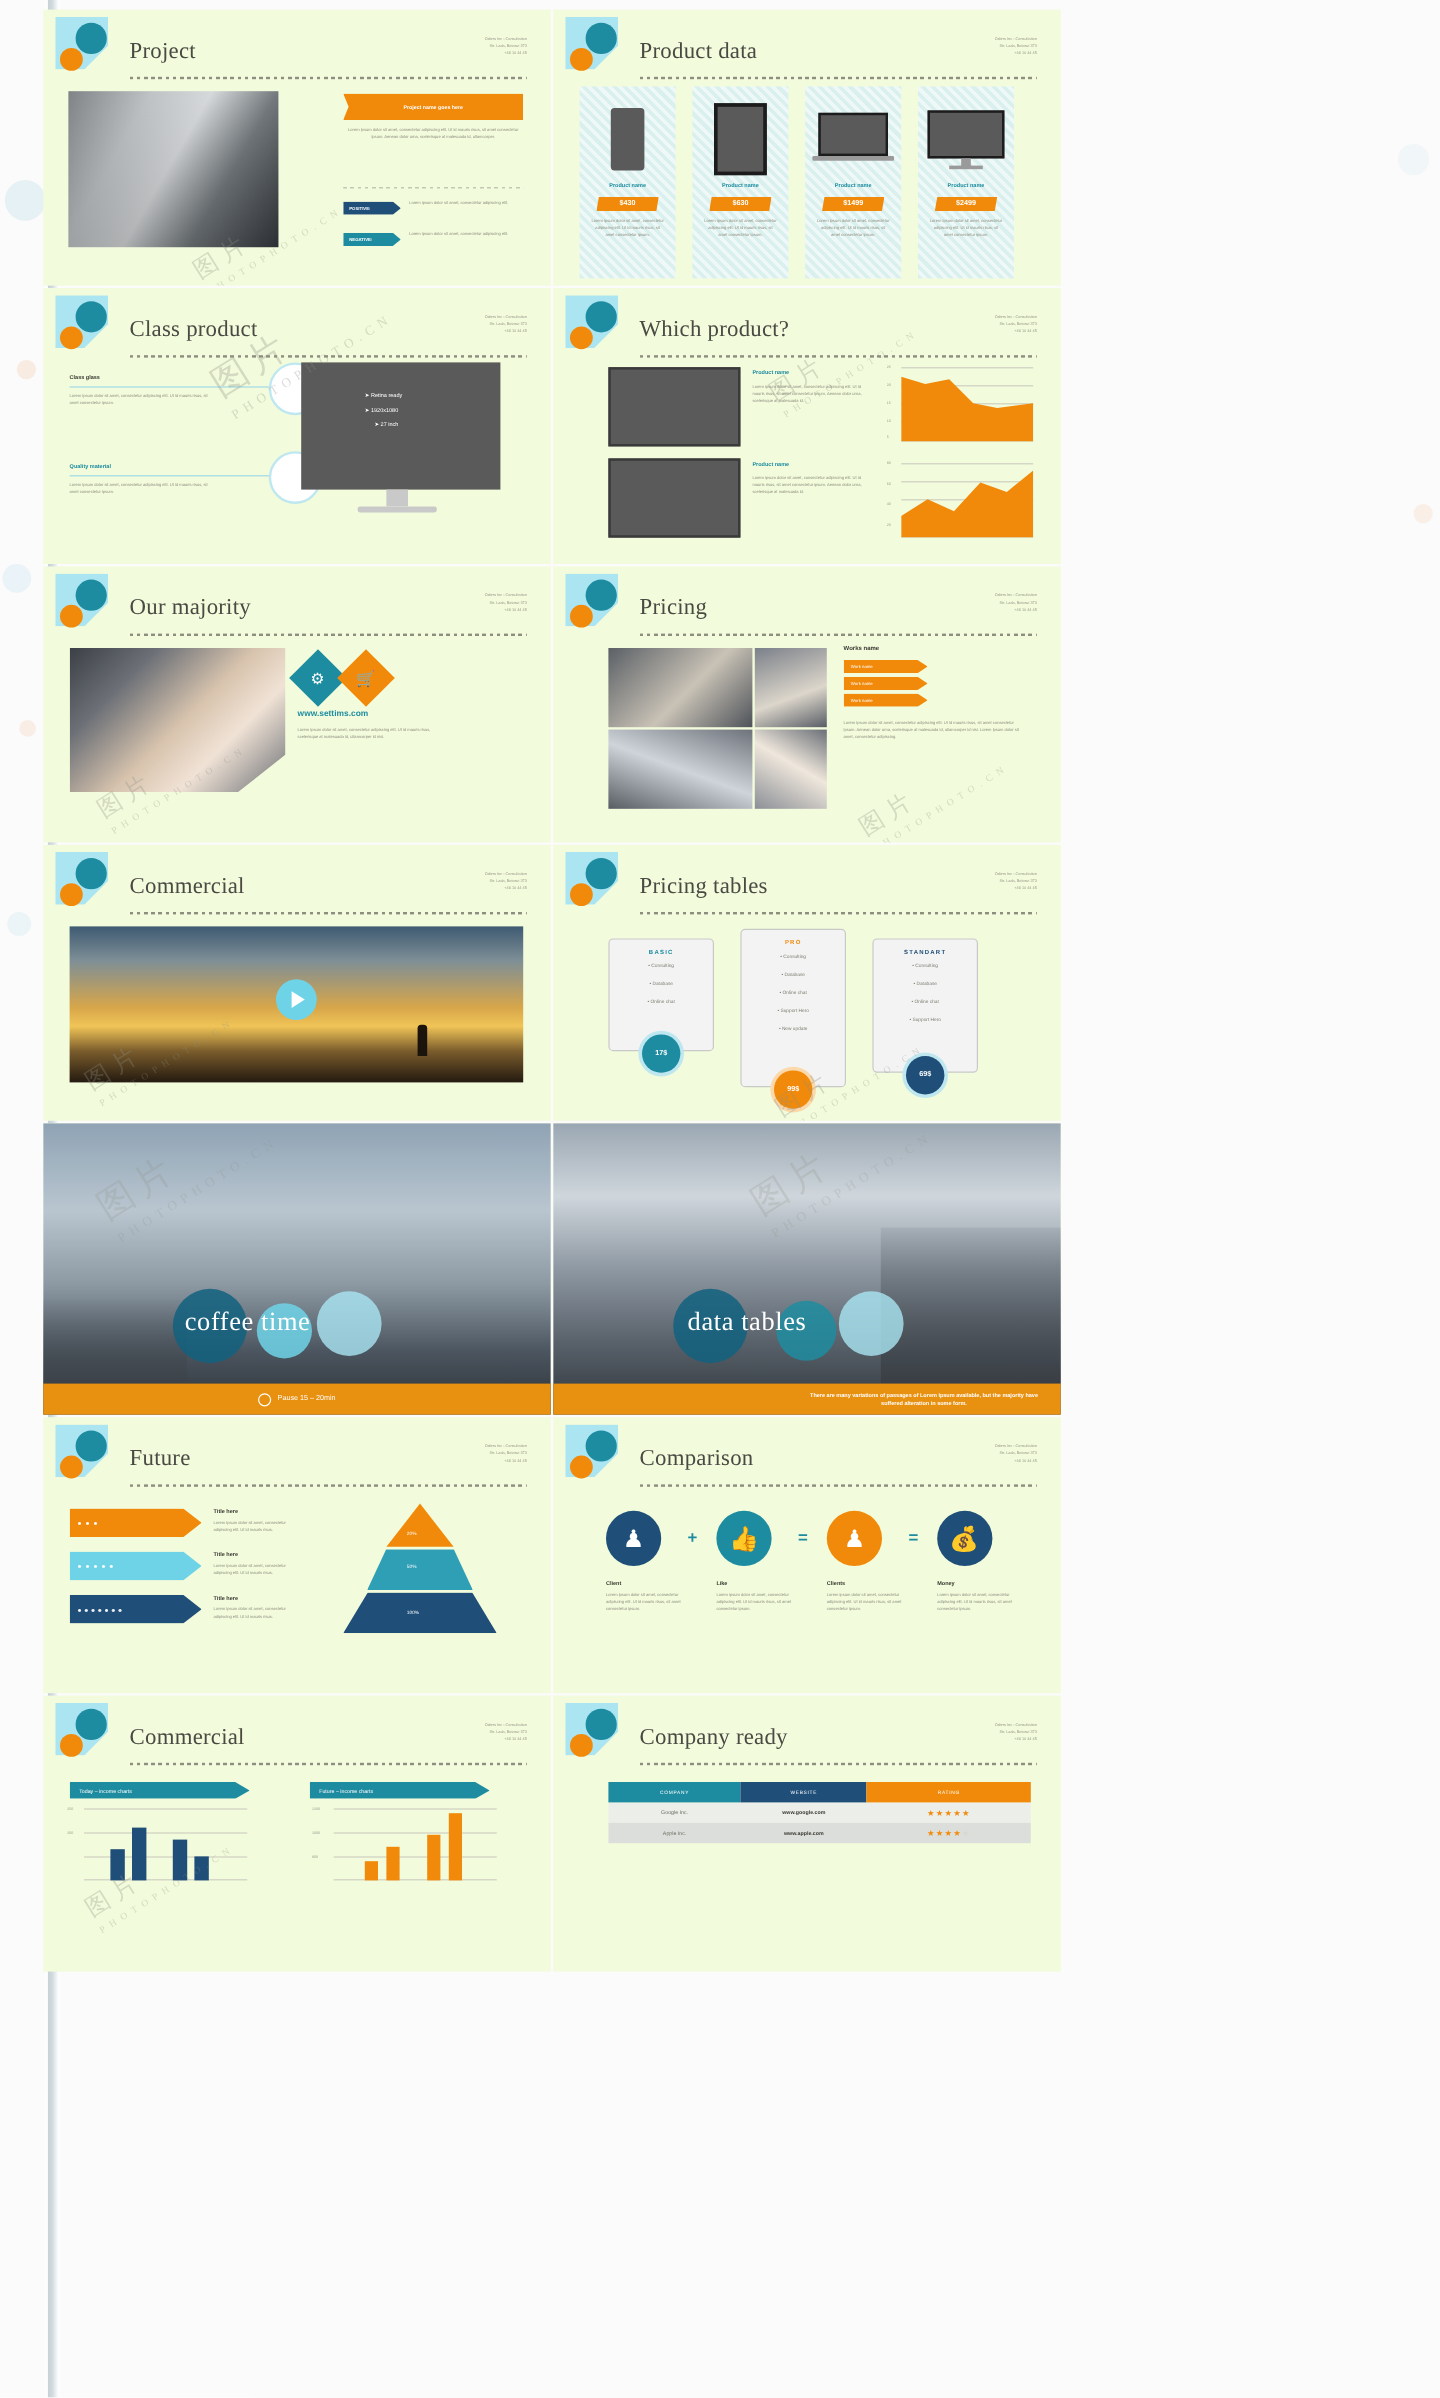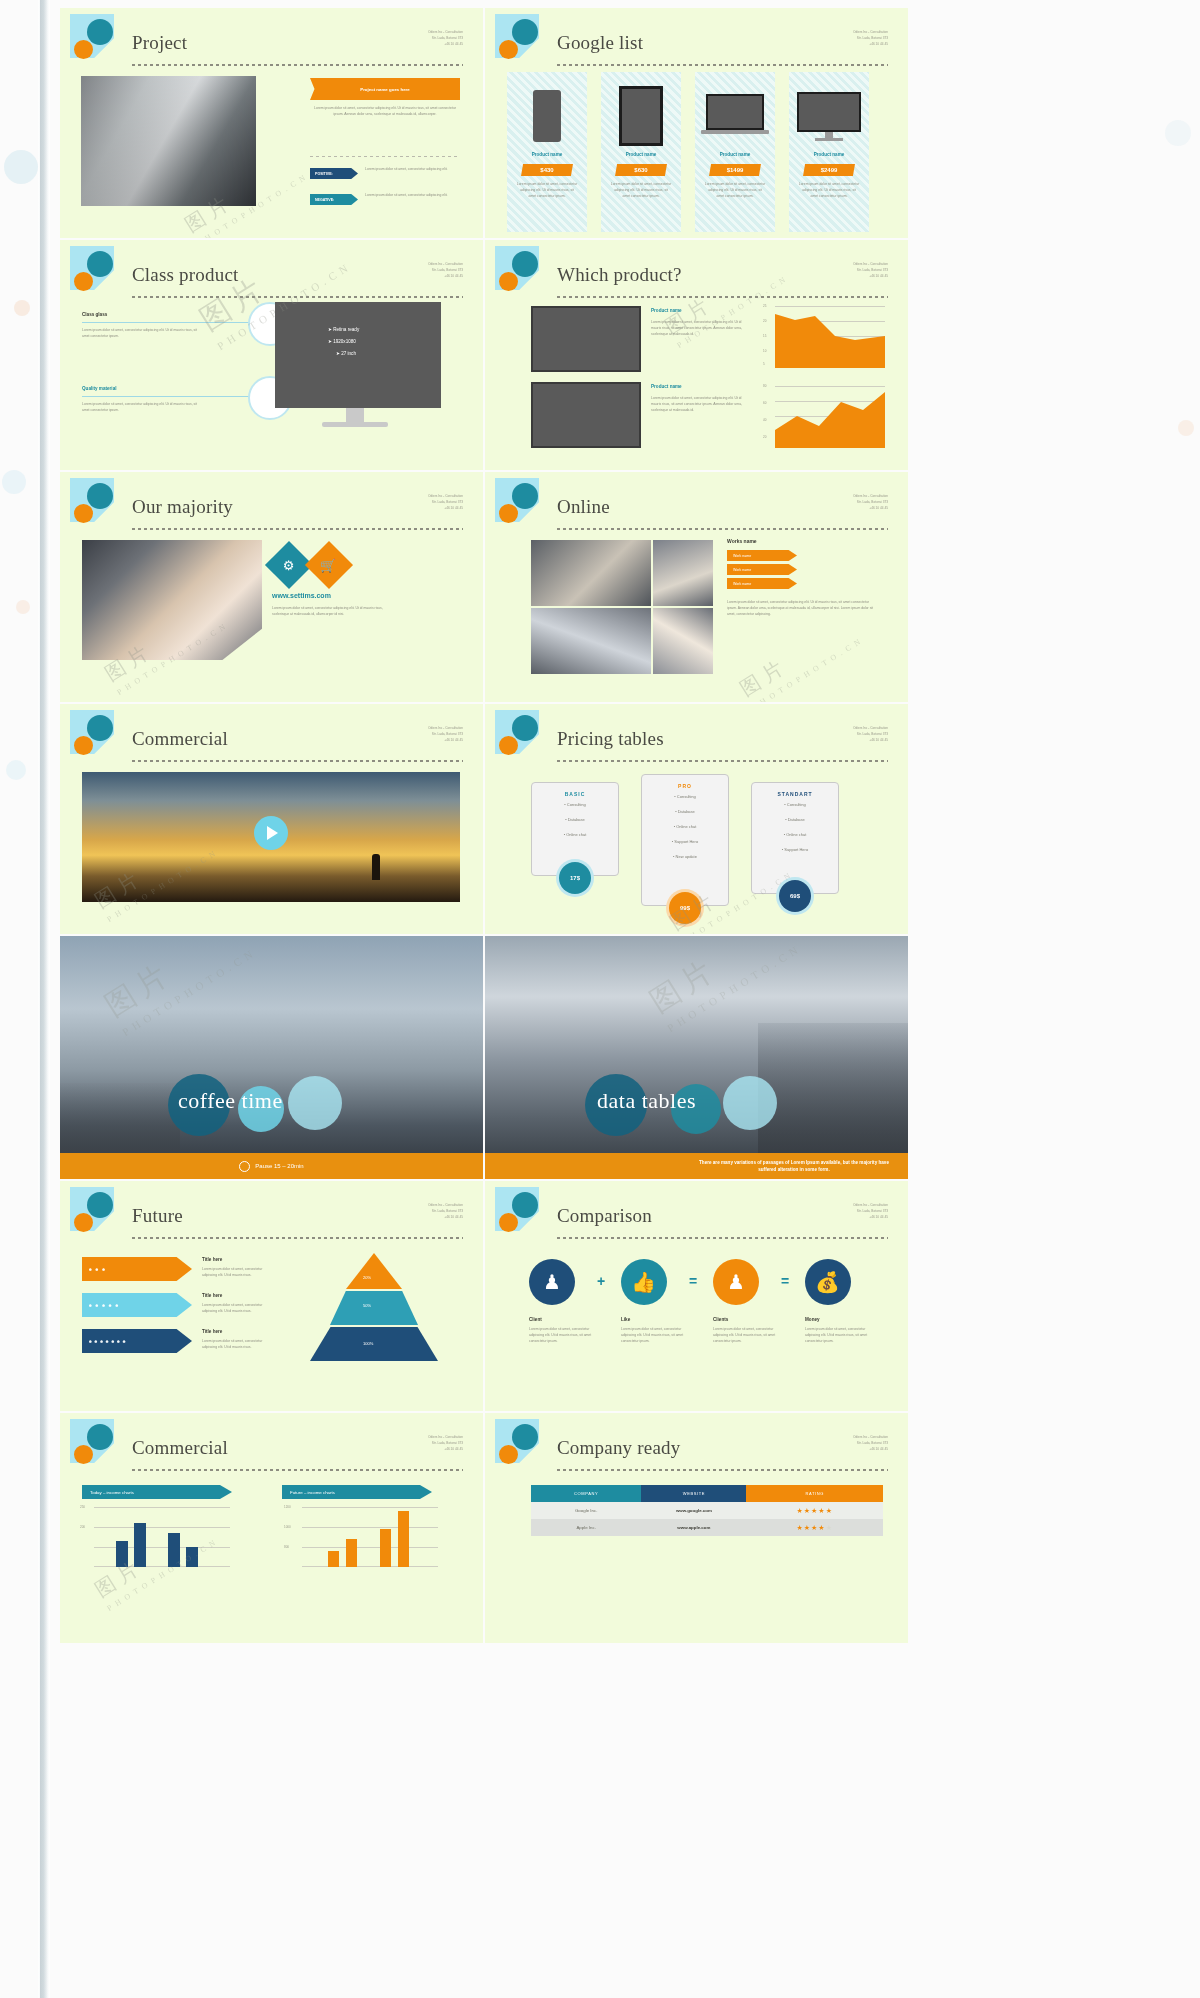--- a/index.html
+++ b/index.html
@@ -15,21 +15,21 @@
   .dot { position:absolute; border-radius:50%; opacity:.5; }
   .left-rail {
     position:absolute; left:38px; top:0; width:12px; height:1998px;
     background:linear-gradient(90deg,#ffffff,#e8eef0 45%,#ffffff);
   }
   .shadow-strip{
     position:absolute; left:40px; top:0; width:8px; height:1998px;
     background:linear-gradient(90deg,rgba(140,160,170,.45),rgba(255,255,255,0));
   }
   
-  .deck { position:absolute; left:60px; top:8px; width:956px; }
+  .deck { position:absolute; left:36px; top:8px; width:956px; }
   .row { display:flex; gap:2px; margin-bottom:2px; }
   .slide {
     width:423px; height:230px;
     background:#f2fbdb;
     position:relative; overflow:hidden;
   }
   .slide.wide-photo { height:243px; }
   
   .corner { position:absolute; left:10px; top:6px; width:52px; height:52px; }
   .corner .tri {
@@ -231,21 +231,21 @@
         <span class="cjk">图片</span><span class="lat">PHOTOPHOTO.CN</span>
       </div>
     </div>
 
     <div class="slide">
       <div class="corner">
         <div class="tri"></div>
           <div class="big"></div>
           <div class="small"></div>
       </div>
-      <div class="s-title">Google list</div>
+      <div class="s-title">Product data</div>
       <div class="s-rule"></div>
       <div class="s-contact">
         <span>Odiers Inc - Consultation</span>
           <span>Str. Lada, Botosvi 373</span>
           <span>+46 10 44 45</span>
       </div>
 
       <div class="pcard" style="left:22px;">
         <div class="ph" style="position:absolute;left:26px;top:18px;width:28px;height:52px;border-radius:3px;"></div>
         <div class="lbl-teal" style="position:absolute;top:80px;width:100%;text-align:center;">Product name</div>
@@ -407,21 +407,21 @@
         <span class="cjk">图片</span><span class="lat">PHOTOPHOTO.CN</span>
       </div>
     </div>
 
     <div class="slide">
       <div class="corner">
         <div class="tri"></div>
           <div class="big"></div>
           <div class="small"></div>
       </div>
-      <div class="s-title">Online</div>
+      <div class="s-title">Pricing</div>
       <div class="s-rule"></div>
       <div class="s-contact">
         <span>Odiers Inc - Consultation</span>
           <span>Str. Lada, Botosvi 373</span>
           <span>+46 10 44 45</span>
       </div>
 
       <div class="photo" style="left:46px;top:68px;width:120px;height:66px;background:linear-gradient(135deg,#5b6066,#c9c2b6 55%,#4e5359);"></div>
       <div class="photo" style="left:168px;top:68px;width:60px;height:66px;background:linear-gradient(160deg,#7b8089,#dcd6cb 60%,#595e66);"></div>
       <div class="photo" style="left:46px;top:136px;width:120px;height:66px;background:linear-gradient(200deg,#6e737b,#cfd4da 50%,#585d64);"></div>

